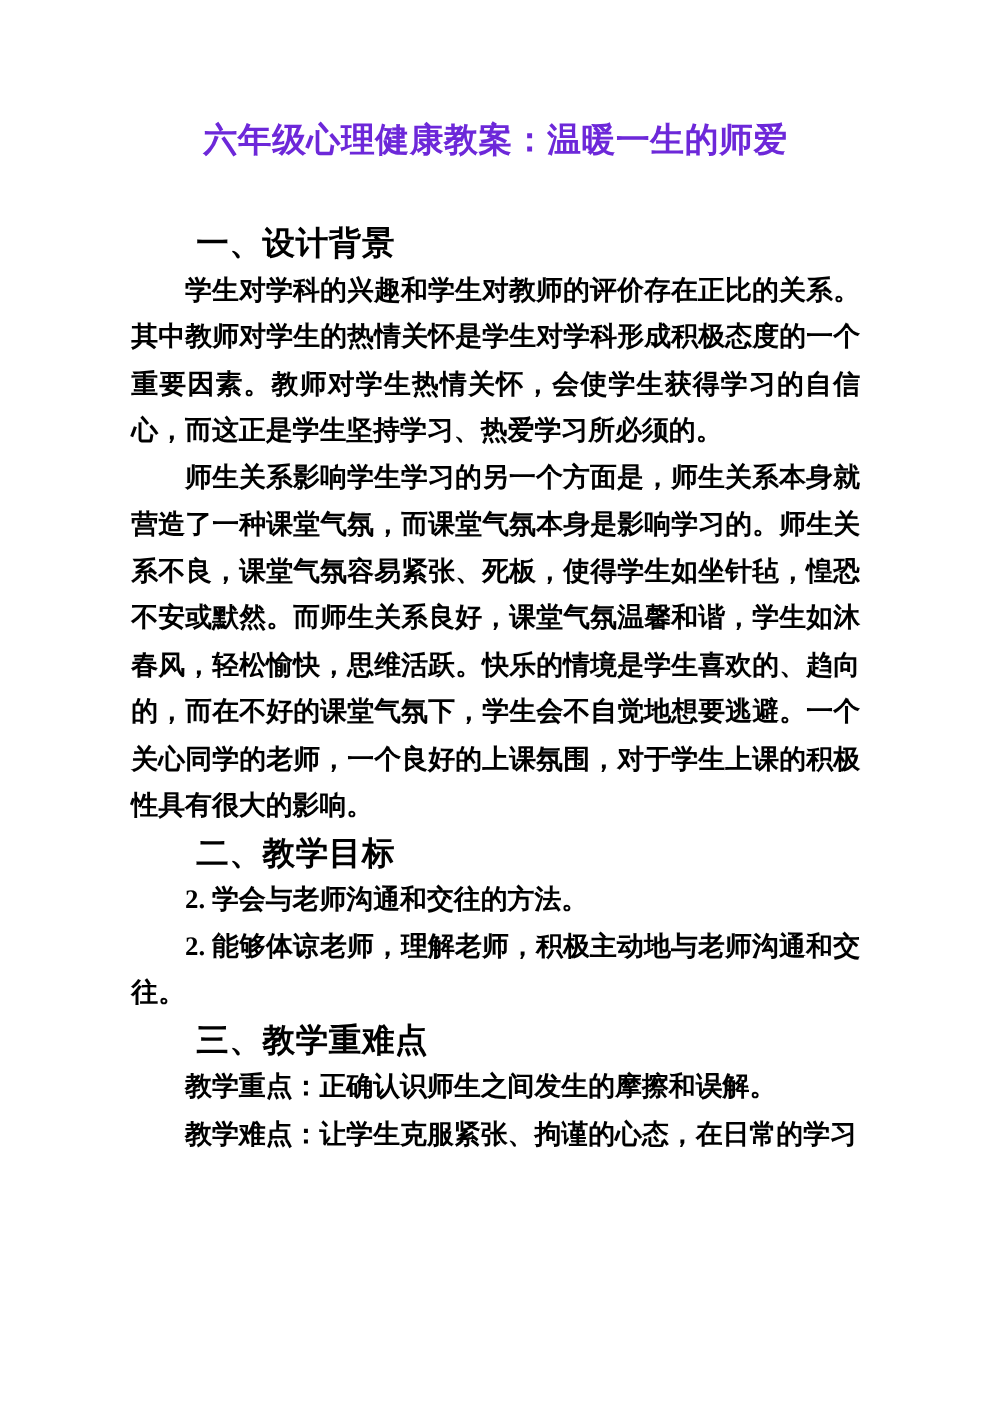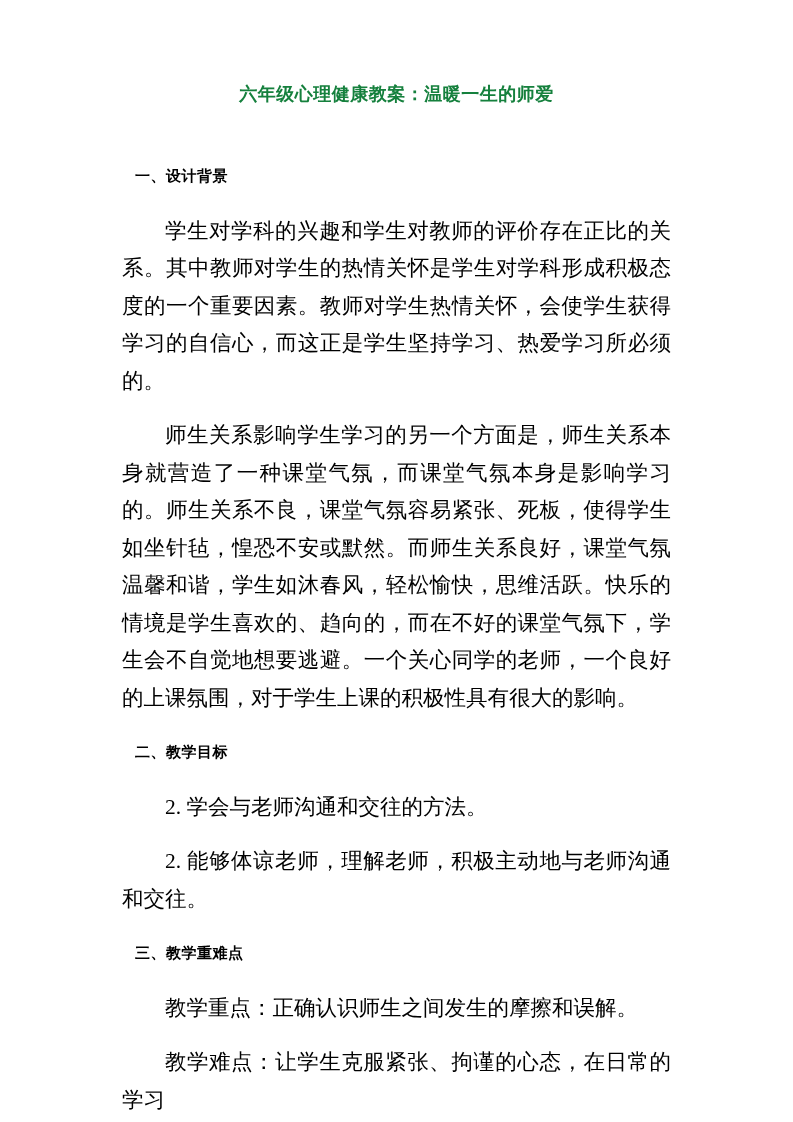--- a/index.html
+++ b/index.html
@@ -11,47 +11,48 @@
     position: relative;
     width: 793px;
     height: 1122px;
     background: #ffffff;
     color: #000000;
     overflow: hidden;
     font-family: "Liberation Serif", "DejaVu Serif", serif;
   }
   .doc-title {
     margin: 0;
-    padding-top: 72px;
+    padding-top: 90px;
     text-align: center;
-    font-size: 18px;
+    font-size: 27px;
     line-height: 44px;
     font-weight: 700;
     letter-spacing: 0.5px;
     font-family: "Liberation Sans", "DejaVu Sans", sans-serif;
-    color: #15803d;
+    color: #6d28d9;
   }
   .doc-body {
     margin: 42px 105px 0 105px;
     font-size: 21.5px;
     line-height: 37.5px;
     text-align: justify;
     color: #000000;
   }
   .sec-heading {
     margin: 0;
-    font-size: 15px;
+    font-size: 26px;
     line-height: 37.5px;
     font-weight: 700;
     text-indent: 2em;
     letter-spacing: 0.5px;
   }
   .para {
-    margin: 17px;
+    margin: 0;
     text-indent: 2em;
+    font-weight: bold;
   }
 </style>
 </head>
 <body>
 
 <div class="page">
 
   <h1 class="doc-title">六年级心理健康教案：温暖一生的师爱</h1>
 
   <div class="doc-body">

